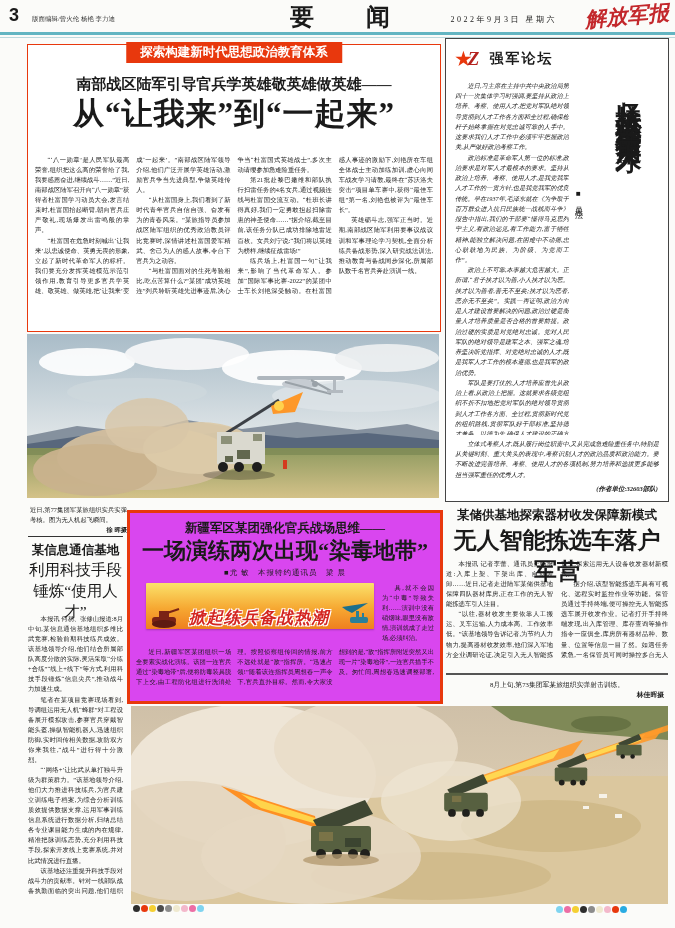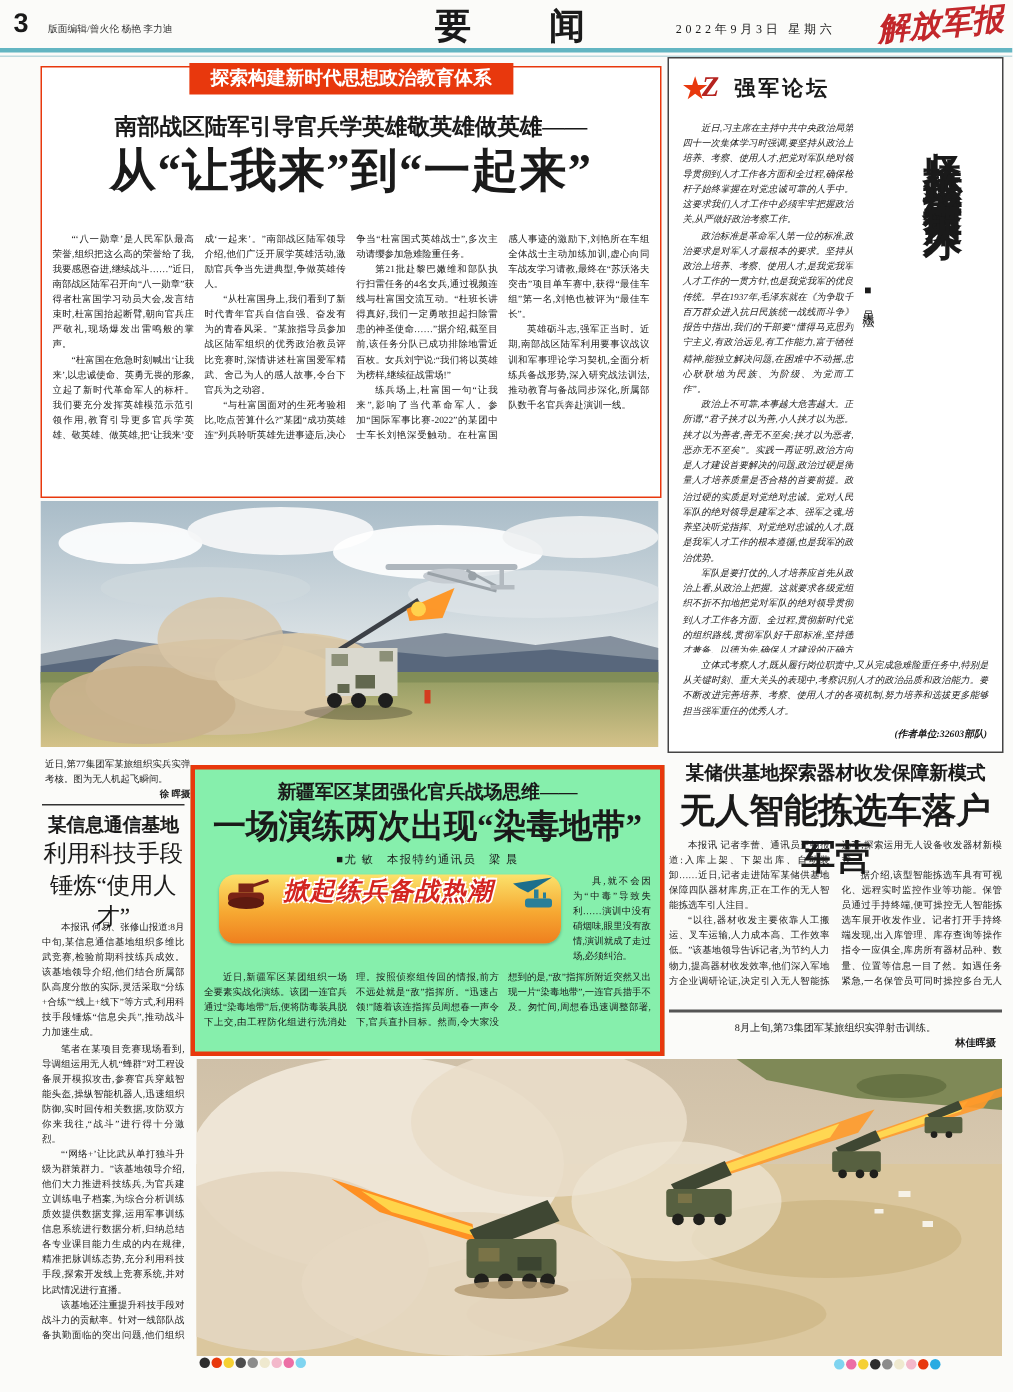--- a/index.html
+++ b/index.html
@@ -44,27 +44,27 @@
   .ftitle{right:22px;top:42px;height:404px;writing-mode:vertical-rl;text-orientation:upright;
           font-weight:bold;font-size:26px;letter-spacing:3.5px;}
   .fattr{right:10px;top:446px;font-size:6.5px;font-style:italic;font-weight:bold;}
   
   .leftrule{left:28px;top:536px;width:95px;height:1px;background:#333;}
   .leftart{left:28px;top:542px;width:95px;}
   .leftkicker{left:0;right:0;top:0;text-align:center;font-weight:bold;font-size:12.5px;}
   .lefttitle{left:0;right:0;top:18px;text-align:center;font-weight:normal;font-size:15.5px;line-height:1.35;}
   .leftbody{left:0;top:72px;width:95px;height:282px;overflow:hidden;}
   
-  .midbox{left:127px;top:510px;width:310px;height:188px;border:3px solid #e8380d;background:#86efac;}
+  .midbox{left:127px;top:510px;width:310px;height:188px;border:3px solid #e8380d;background:#d946ef;}
   .midkicker{left:0;right:0;top:7px;text-align:center;font-weight:bold;font-size:12.5px;}
   .midhead{left:0;right:0;top:23px;text-align:center;font-weight:bold;font-size:22px;}
   .midbyline{left:0;right:0;top:55px;text-align:center;font-size:7.5px;letter-spacing:1px;}
-  .banner{left:16px;top:70px;width:228px;height:46px;border-radius:11px;
+  .banner{left:16px;top:70px;width:228px;height:46px;border-radius:1px;
           background:linear-gradient(180deg,#fbe26b 0%,#f6a832 55%,#ef7f1e 100%);
-          display:flex;align-items:flex-start;box-shadow:0 1px 2px rgba(0,0,0,.25);}
+          display:flex;align-items:flex-end;box-shadow:0 1px 2px rgba(0,0,0,.25);}
   .bannertext{flex:1;text-align:center;font:bold italic 16.5px "Liberation Serif",serif;color:#d42520;
           letter-spacing:1px;text-shadow:1px 1px 0 #fff,-1px -1px 0 #fff,1px -1px 0 #fff,-1px 1px 0 #fff;}
   .midside{left:252px;top:70px;width:52px;height:60px;overflow:hidden;}
   .midbody{left:6px;top:134px;width:298px;height:46px;column-count:3;column-gap:6px;overflow:hidden;}
   
   .rightart{left:446px;top:507px;width:222px;height:196px;}
   .rkicker{left:0;right:0;top:0;text-align:center;font-weight:bold;font-size:12.5px;}
   .rhead{left:0;right:0;top:18px;text-align:center;font-weight:bold;font-size:23px;}
   .rbody{left:0;top:52px;width:222px;height:112px;column-count:2;column-gap:8px;overflow:hidden;}
   .rdivider{left:0;top:166px;width:222px;height:2px;background:#555;}

